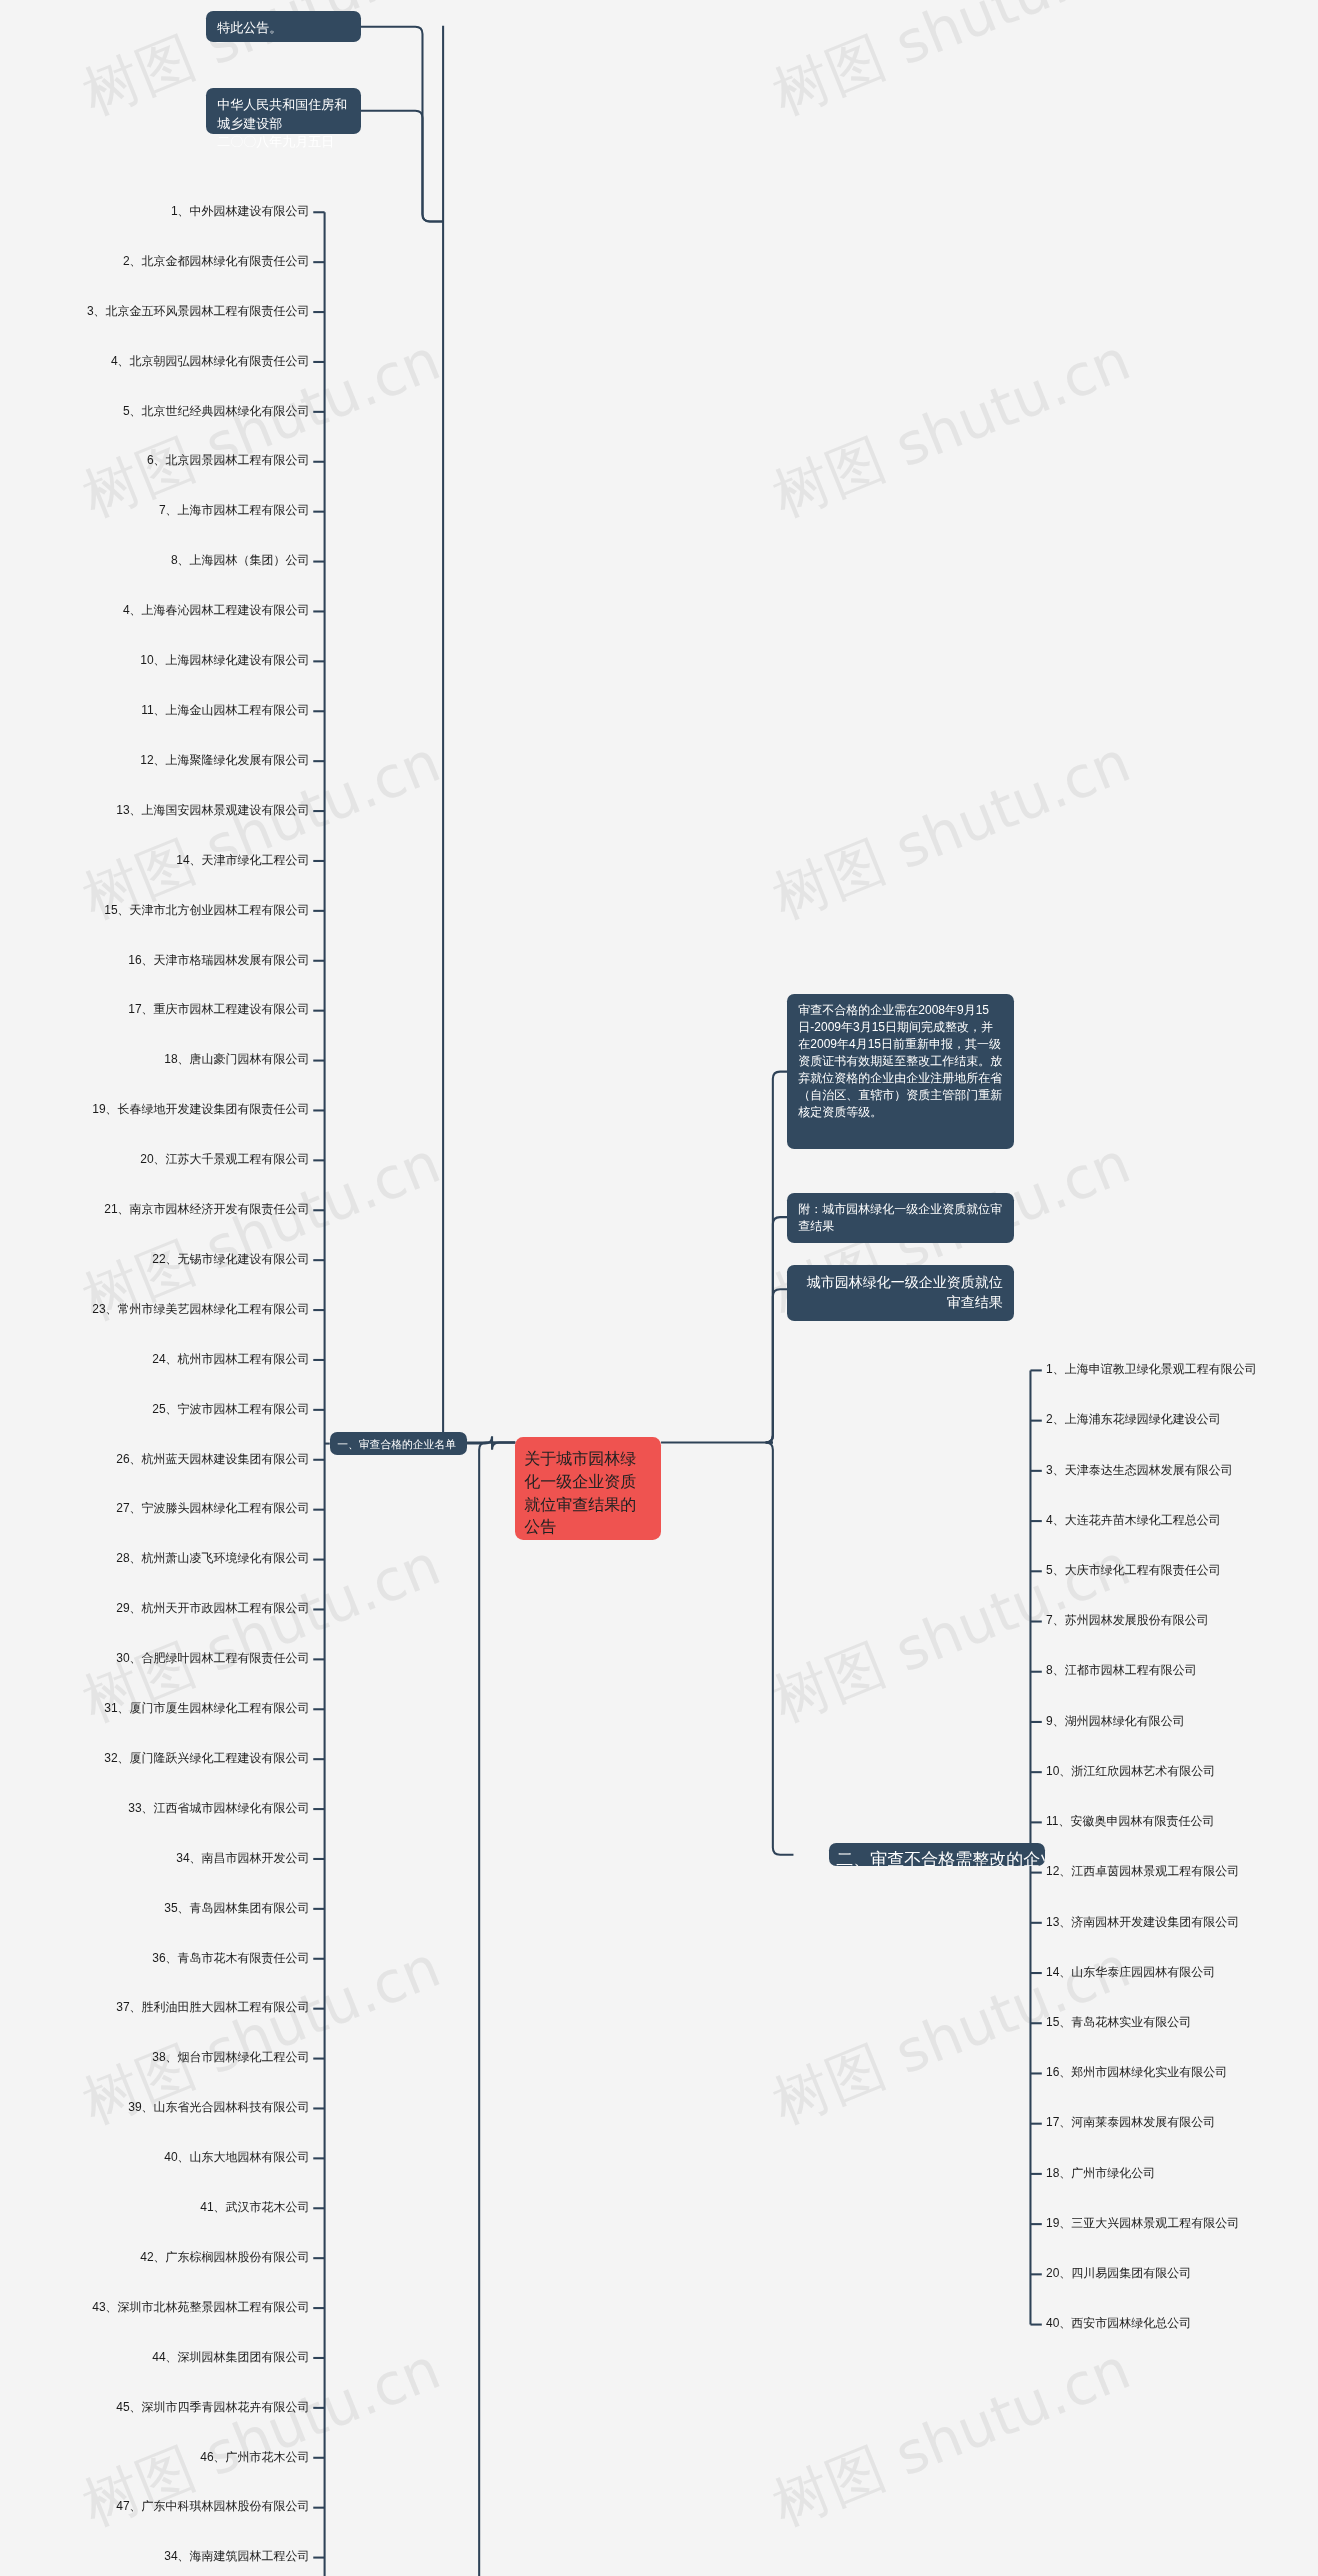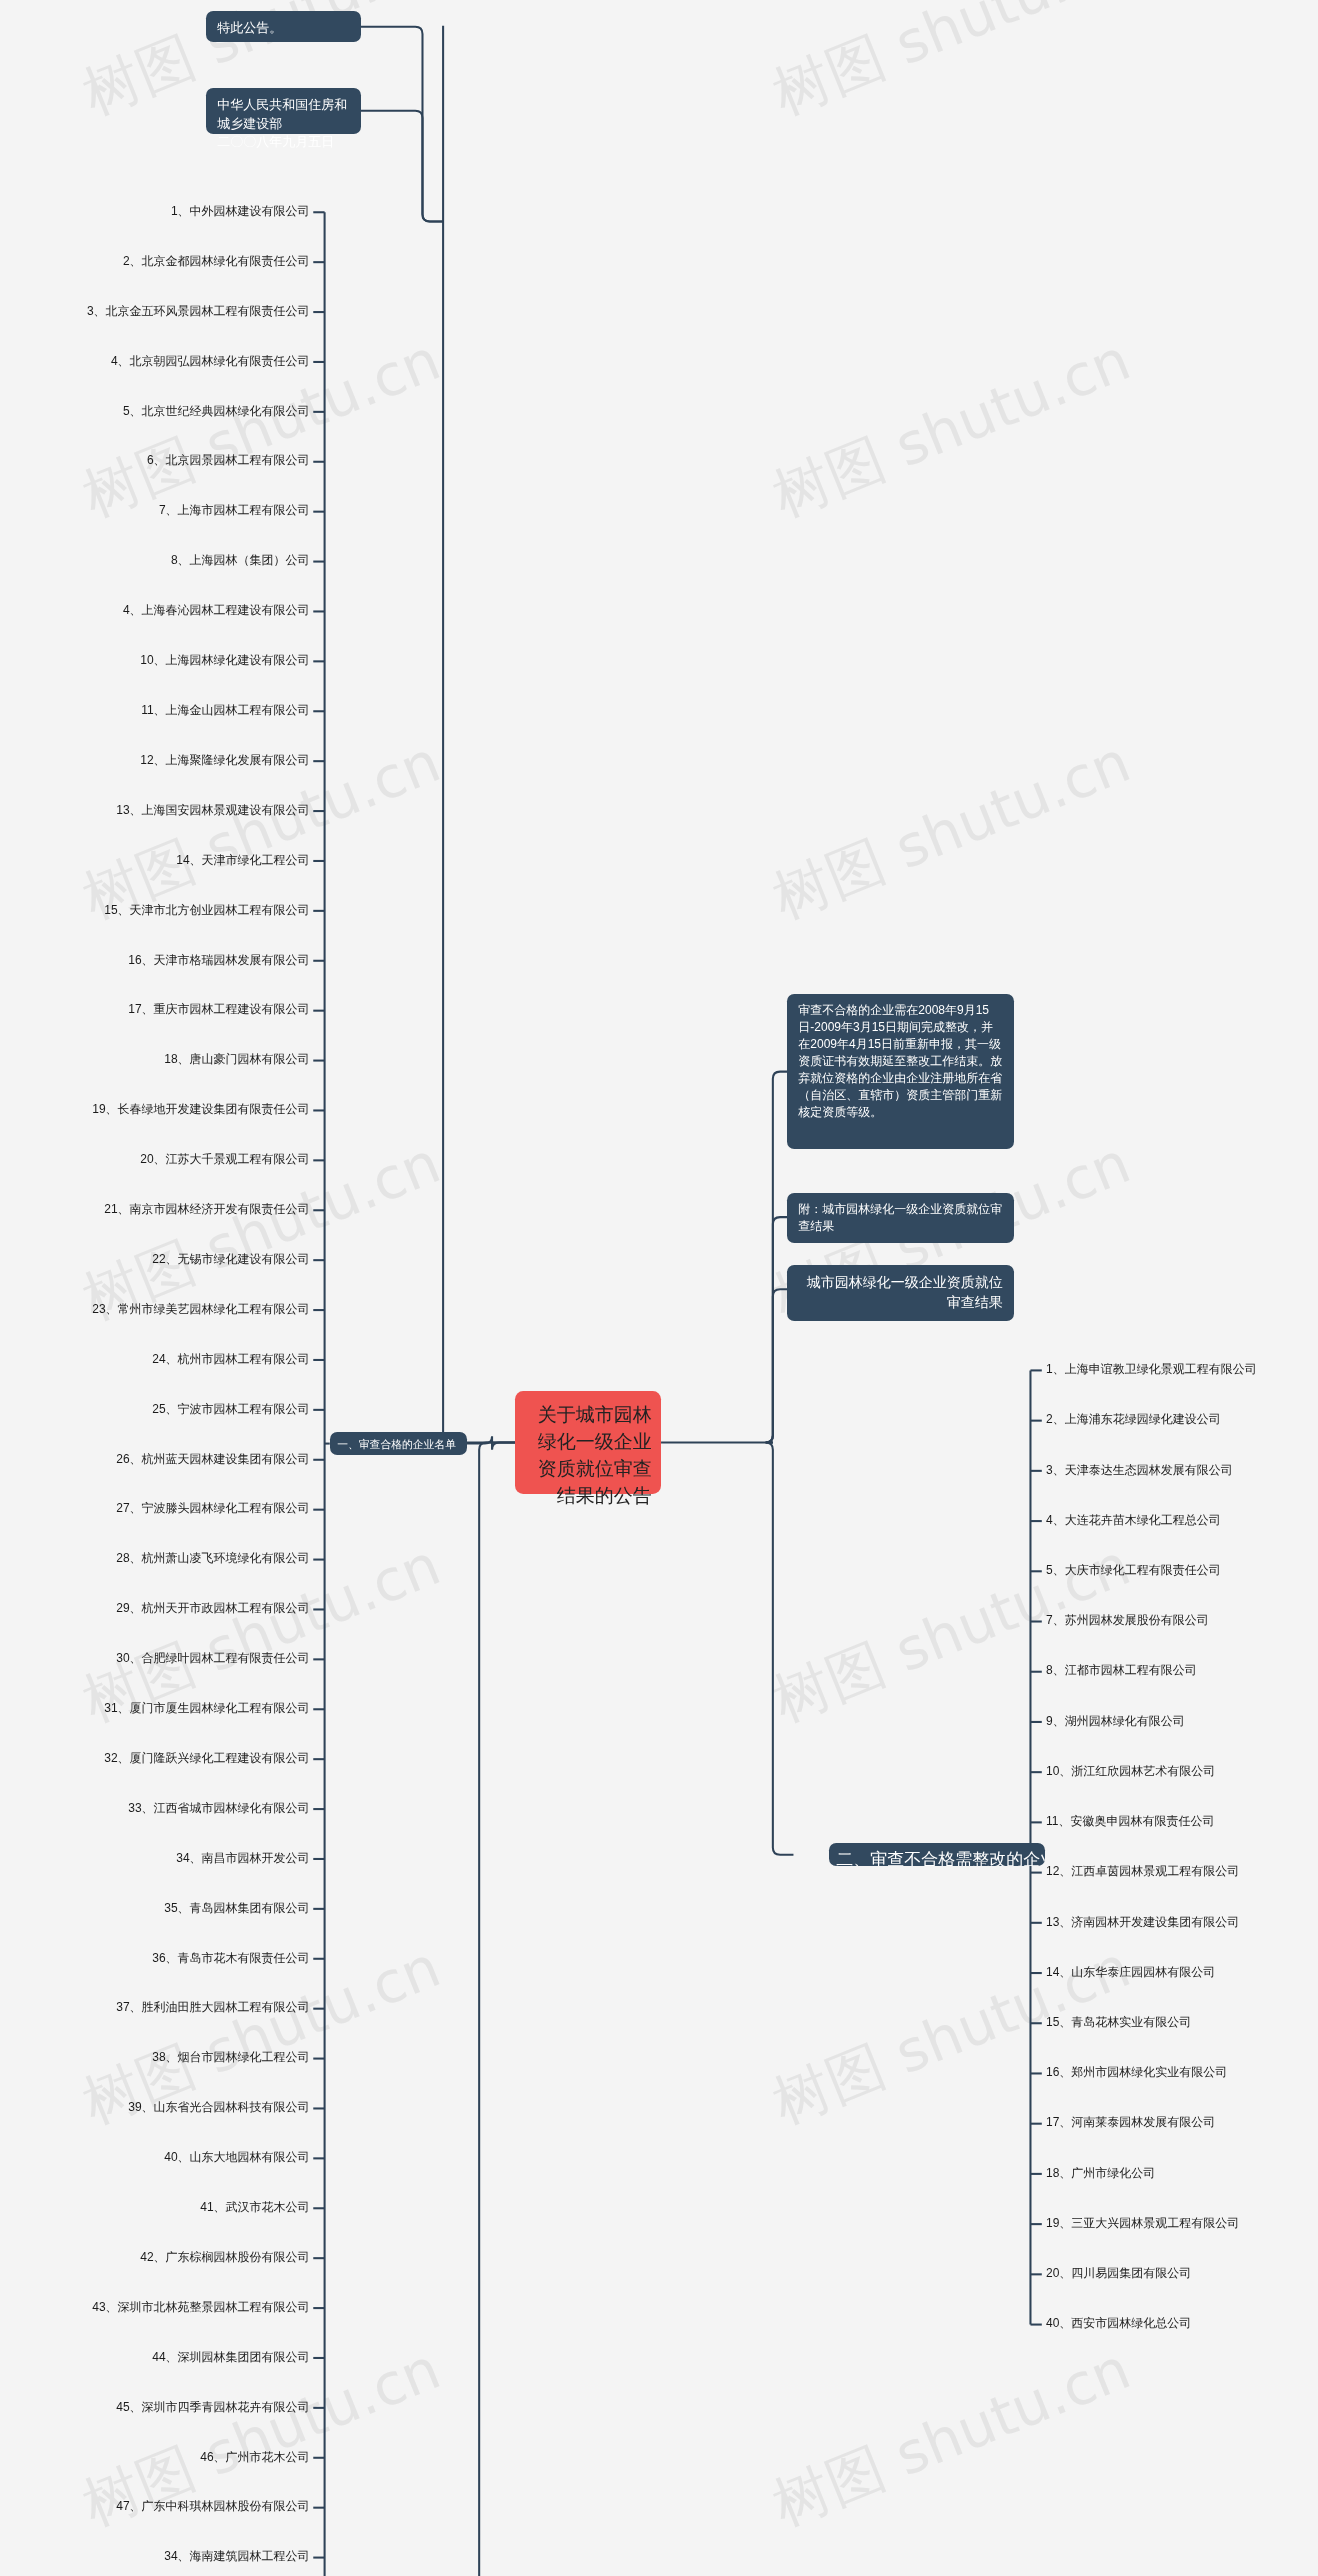--- a/index.html
+++ b/index.html
@@ -38,24 +38,25 @@
     word-break: break-all;
   }
   .node-blue {
     background: #32495f;
     color: #ffffff;
     font-size: 13px;
   }
   .node-root {
     background: #ef5350;
     color: #222222;
-    font-size: 19px;
-    text-align: right;
+    font-size: 16px;
+    text-align: left;
     border-radius: 8.2px;
     padding: 11.3px 9.3px;
+    margin-top: 46px;
   }
   .leaf {
     position: absolute;
     color: #1b1b1b;
     font-size: 12px;
     line-height: 1.35;
     white-space: pre-wrap;
   }
   .leaf-r { text-align: right; }
   .leaf-l { text-align: left; }

